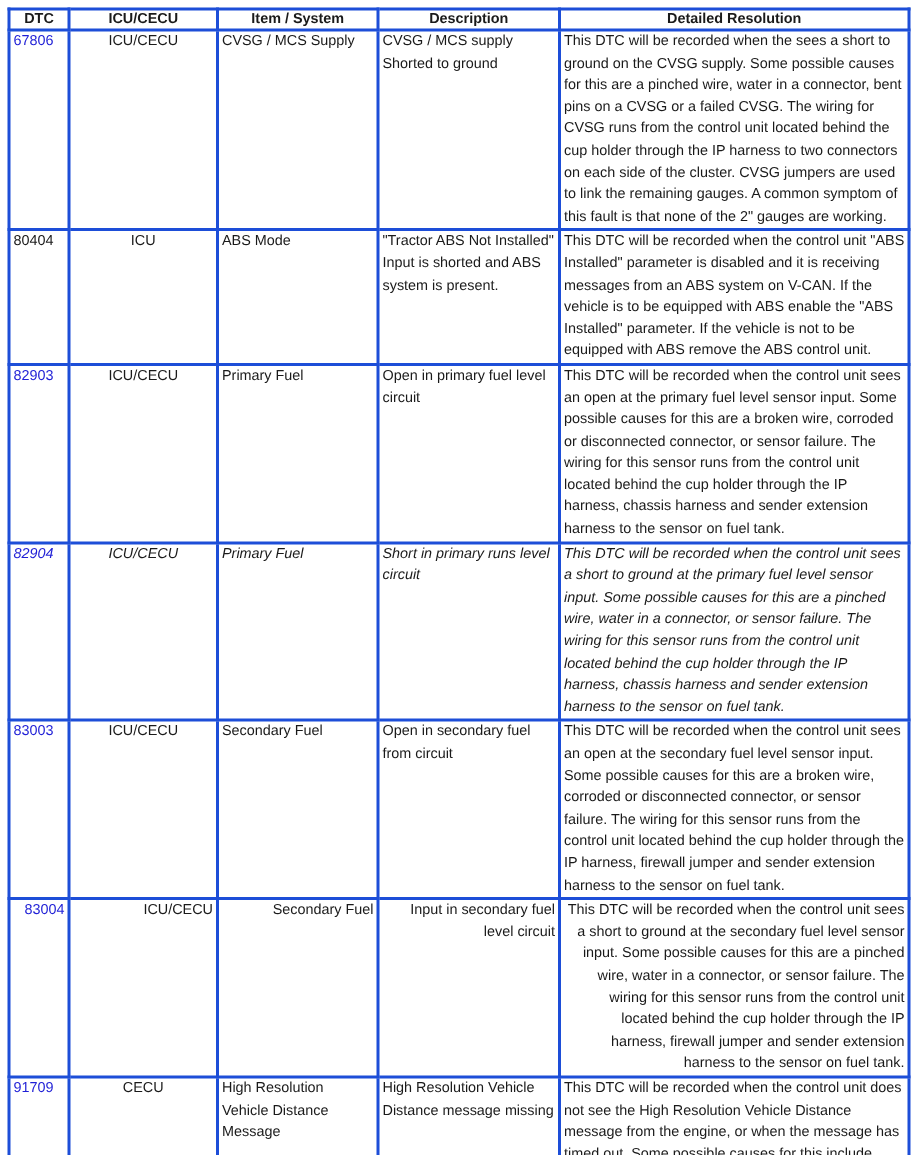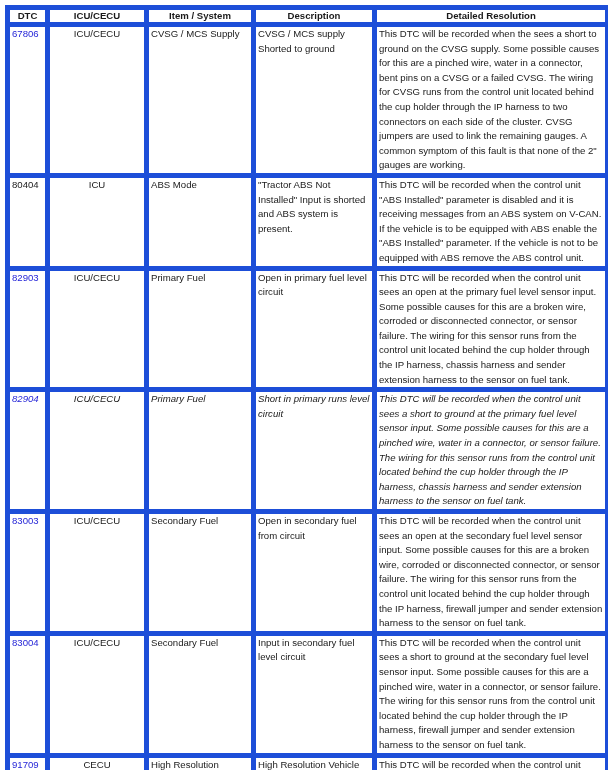--- a/index.html
+++ b/index.html
@@ -19,21 +19,21 @@
       position: absolute;
       left: 5px;
       top: 5px;
       width: 600px;
       border-collapse: collapse;
       table-layout: fixed;
       font-size: 9.6px;
       line-height: 14.6px;
     }
     table.dtc th, table.dtc td {
-      border: 5px solid #1d4ed8;
+      border: 2px solid #1d4ed8;
       vertical-align: top;
       padding: 0 2px;
       overflow: hidden;
     }
     table.dtc th {
       font-weight: bold;
       text-align: center;
       height: 12px;
       line-height: 12px;
       font-size: 9.6px;
@@ -46,21 +46,21 @@
     .col-dtc { width: 40px; }
     .col-unit { width: 99px; }
     .col-item { width: 107px; }
     .col-desc { width: 121px; }
     .col-detail { width: 233px; }
     tr.r0 td { height: 131px; }
     tr.r1 td { height: 87px; }
     tr.r2 td { height: 101px; margin-top: 48px; }
     tr.r3 td { height: 101px; font-style: italic; }
     tr.r4 td { height: 102px; }
-    tr.r5 td { height: 102px; }
+    tr.r5 td { height: 102px; text-align: right; }
     tr.r6 td { height: 116px; }
     a.dtc-link { color: #1f1fd6; text-decoration: none; }
   </style>
 </head>
 <body>
 
 <table class="dtc">
   <colgroup>
     <col class="col-dtc">
     <col class="col-unit">

